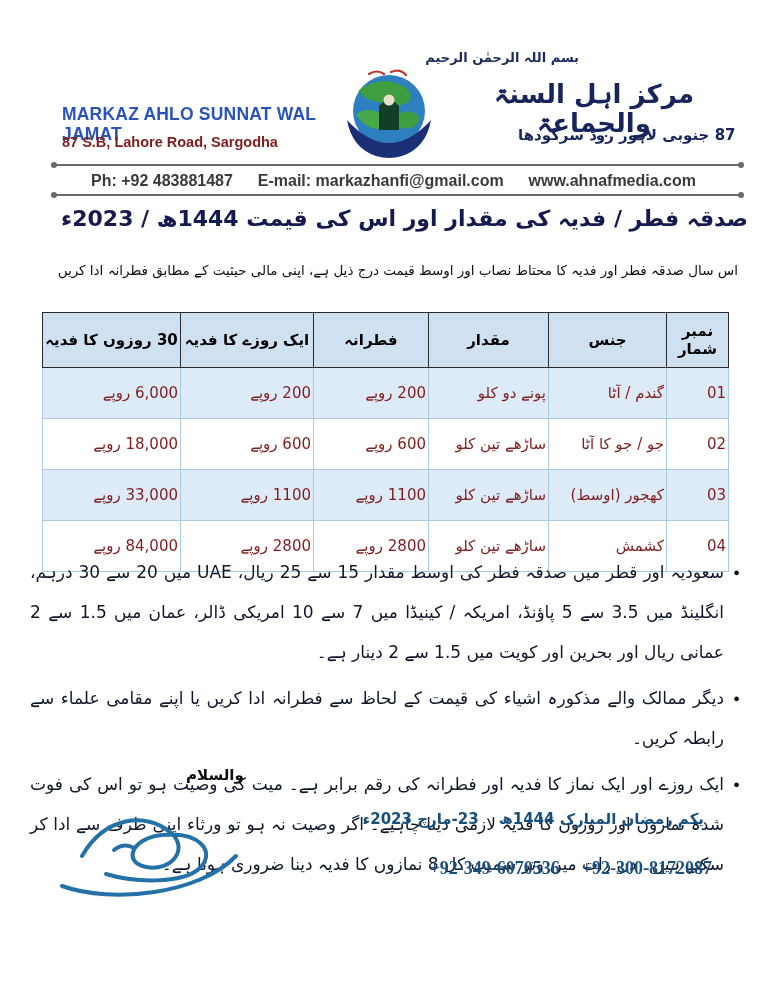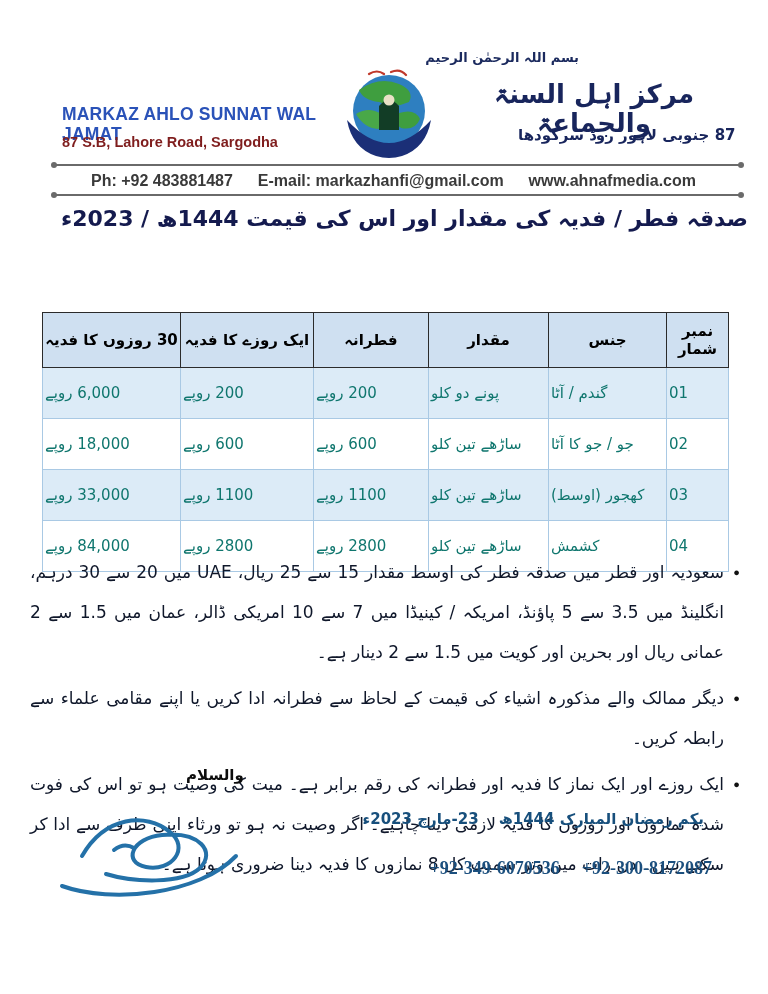--- a/index.html
+++ b/index.html
@@ -37,22 +37,22 @@
   .title{position:absolute;left:0;right:0;top:206px;text-align:center;
          font-size:22px;font-weight:bold;color:#141a4e;padding-left:41px;}
   .intro{position:absolute;left:28px;right:30px;top:262px;text-align:justify;
          font-size:13.5px;color:#101010;}
 
   
   table.fitr{position:absolute;left:42px;top:312px;width:686px;border-collapse:collapse;
              direction:rtl;table-layout:fixed;}
   table.fitr th{background:#cfe0f1;border:1.6px solid #2b2b2b;height:50px;
              font-size:15px;font-weight:bold;color:#000000;padding:2px;}
-  table.fitr td{border:1px solid #a9c9e4;height:46px;text-align:left;
-             font-size:15px;color:#0f766e;padding:2px;}
+  table.fitr td{border:1px solid #a9c9e4;height:46px;text-align:right;
+             font-size:15px;color:#7f1d1d;padding:2px;}
   tr.alt td{background:#dcebf7;}
 
   
   .notes{position:absolute;right:28px;left:30px;top:552px;direction:rtl;}
   .note{display:flex;margin-bottom:6px;}
   .note .dot{width:16px;flex:0 0 16px;font-size:11px;line-height:40px;color:#111;}
   .note p{margin:0;flex:1;font-size:17px;line-height:40px;text-align:justify;color:#0f172a;}
   .closing{position:absolute;left:186px;top:766px;font-size:15px;font-weight:bold;color:#0d0d0d;}
 
   
@@ -89,20 +89,21 @@
 
   <div class="rule top"></div>
   <div class="contact en">
     <span><span class="lbl-ph">Ph:</span> <span>+92 483881487</span></span>
     <span><span class="lbl-mail">E-mail:</span> <span>markazhanfi@gmail.com</span></span>
     <span>www.ahnafmedia.com</span>
   </div>
   <div class="rule bottom"></div>
 
   <div class="title ur">صدقہ فطر / فدیہ کی مقدار اور اس کی قیمت 1444ھ / 2023ء</div>
+  <div class="intro ur">اس سال صدقہ فطر اور فدیہ کا محتاط نصاب اور اوسط قیمت درج ذیل ہے، اپنی مالی حیثیت کے مطابق فطرانہ ادا کریں</div>
 
   <table class="fitr ur">
     <colgroup>
       <col style="width:62px">
         <col style="width:118px">
         <col style="width:120px">
       <col style="width:115px">
         <col style="width:133px">
         <col style="width:138px">
     </colgroup>

